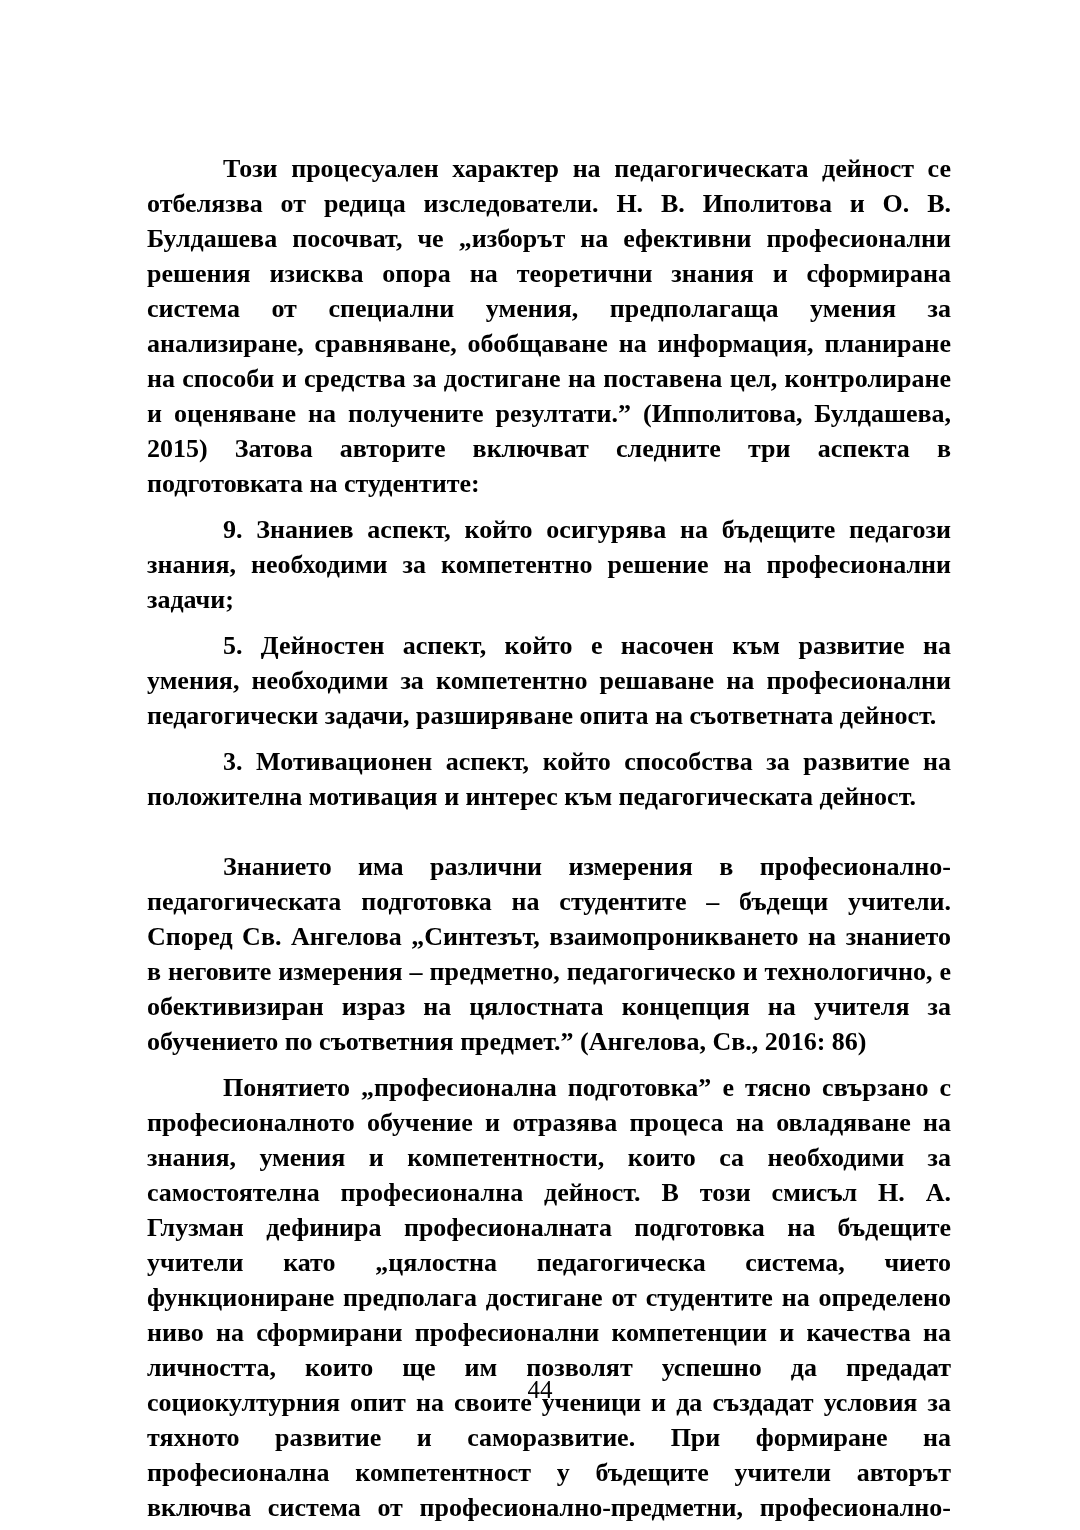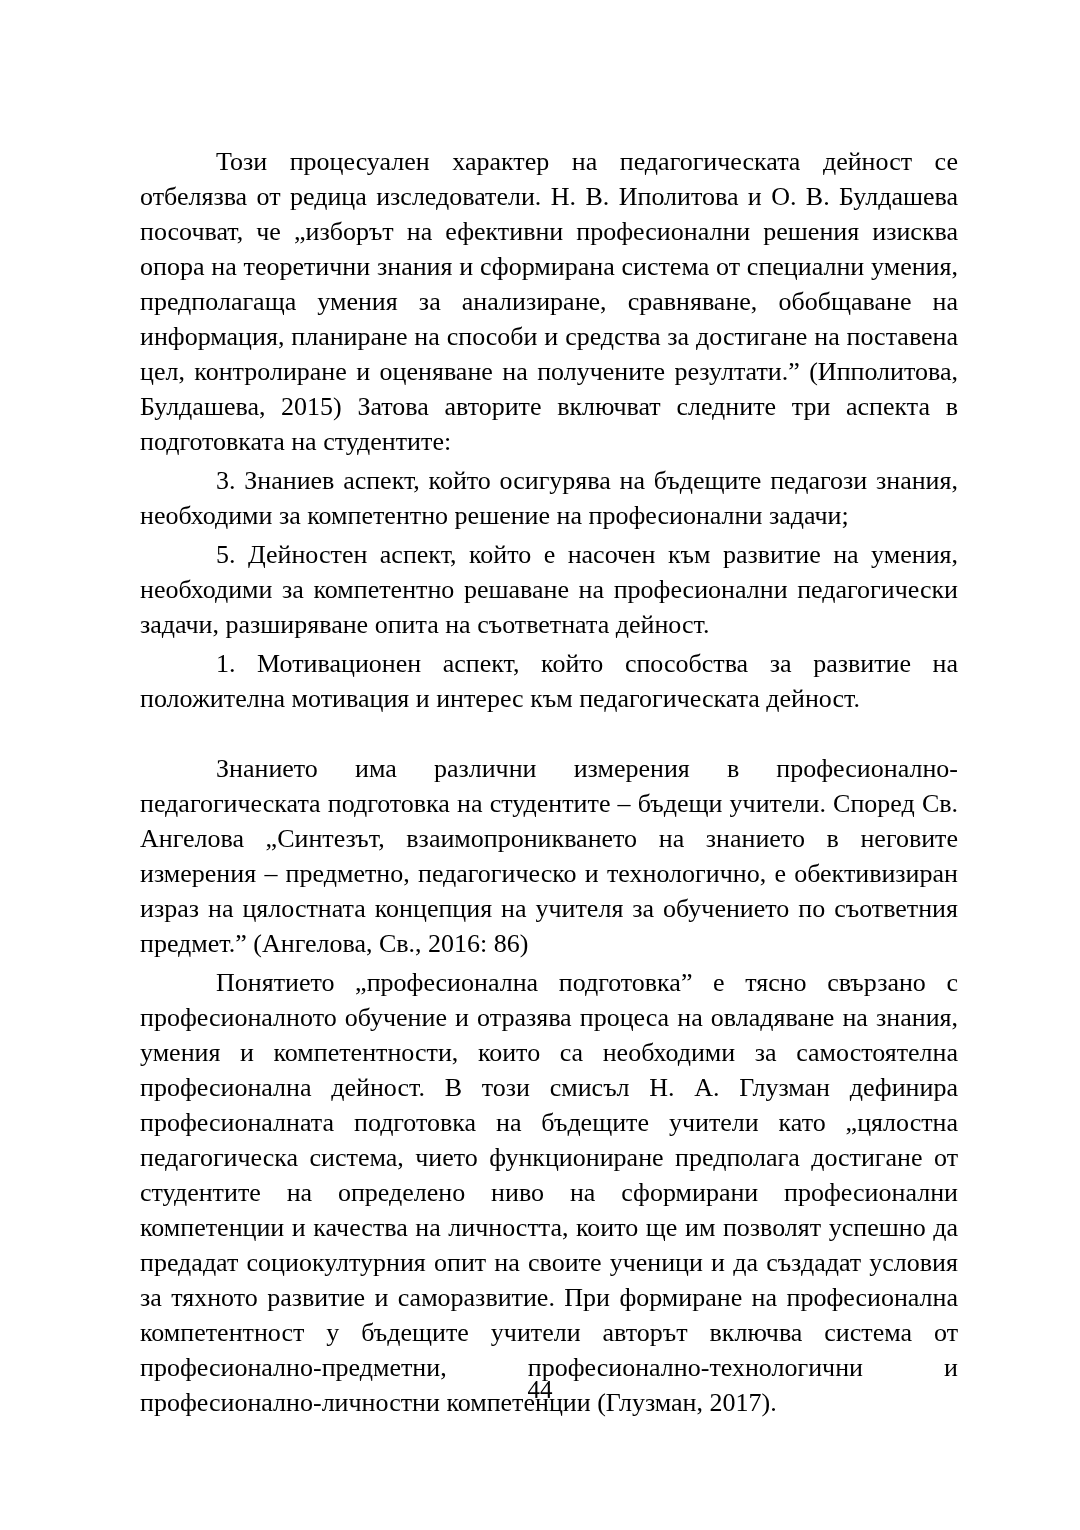--- a/index.html
+++ b/index.html
@@ -17,41 +17,42 @@
     position: absolute;
     left: 136px;
     top: 140px;
     width: 826px;
     font-size: 26px;
     line-height: 35px;
     text-align: justify;
   }
   .text-block p {
     text-indent: 76px;
-    margin: 4px;
+    margin: 11px;
+    font-weight: bold;
   }
   .text-block p.gap-before {
     margin-top: 35px;
   }
   .page-number {
     position: absolute;
     top: 1376px;
     left: 0;
     width: 100%;
     text-align: center;
     font-size: 25px;
     font-family: "Liberation Serif", serif;
   }
 </style>
 </head>
 <body>
 
 <div class="sheet">
   <div class="text-block">
     <p>Този процесуален характер на педагогическата дейност се отбелязва от редица изследователи. Н. В. Иполитова и О. В. Булдашева посочват, че „изборът на ефективни професионални решения изисква опора на теоретични знания и сформирана система от специални умения, предполагаща умения за анализиране, сравняване, обобщаване на информация, планиране на способи и средства за достигане на поставена цел, контролиране и оценяване на получените резултати.” (Ипполитова, Булдашева, 2015) Затова авторите включват следните три аспекта в подготовката на студентите:</p>
-    <p>3. Знаниев аспект, който осигурява на бъдещите педагози знания, необходими за компетентно решение на професионални задачи;</p>
+    <p>9. Знаниев аспект, който осигурява на бъдещите педагози знания, необходими за компетентно решение на професионални задачи;</p>
     <p>5. Дейностен аспект, който е насочен към развитие на умения, необходими за компетентно решаване на професионални педагогически задачи, разширяване опита на съответната дейност.</p>
-    <p>1. Мотивационен аспект, който способства за развитие на положителна мотивация и интерес към педагогическата дейност.</p>
+    <p>3. Мотивационен аспект, който способства за развитие на положителна мотивация и интерес към педагогическата дейност.</p>
     <p class="gap-before">Знанието има различни измерения в професионално-педагогическата подготовка на студентите – бъдещи учители. Според Св. Ангелова „Синтезът, взаимопроникването на знанието в неговите измерения – предметно, педагогическо и технологично, е обективизиран израз на цялостната концепция на учителя за обучението по съответния предмет.” (Ангелова, Св., 2016: 86)</p>
     <p>Понятието „професионална подготовка” е тясно свързано с професионалното обучение и отразява процеса на овладяване на знания, умения и компетентности, които са необходими за самостоятелна професионална дейност. В този смисъл Н. А. Глузман дефинира професионалната подготовка на бъдещите учители като „цялостна педагогическа система, чието функциониране предполага достигане от студентите на определено ниво на сформирани професионални компетенции и качества на личността, които ще им позволят успешно да предадат социокултурния опит на своите ученици и да създадат условия за тяхното развитие и саморазвитие. При формиране на професионална компетентност у бъдещите учители авторът включва система от професионално-предметни, професионално-технологични и професионално-личностни компетенции (Глузман, 2017).</p>
   </div>
   <div class="page-number">44</div>
 </div>
 
 </body></html>

